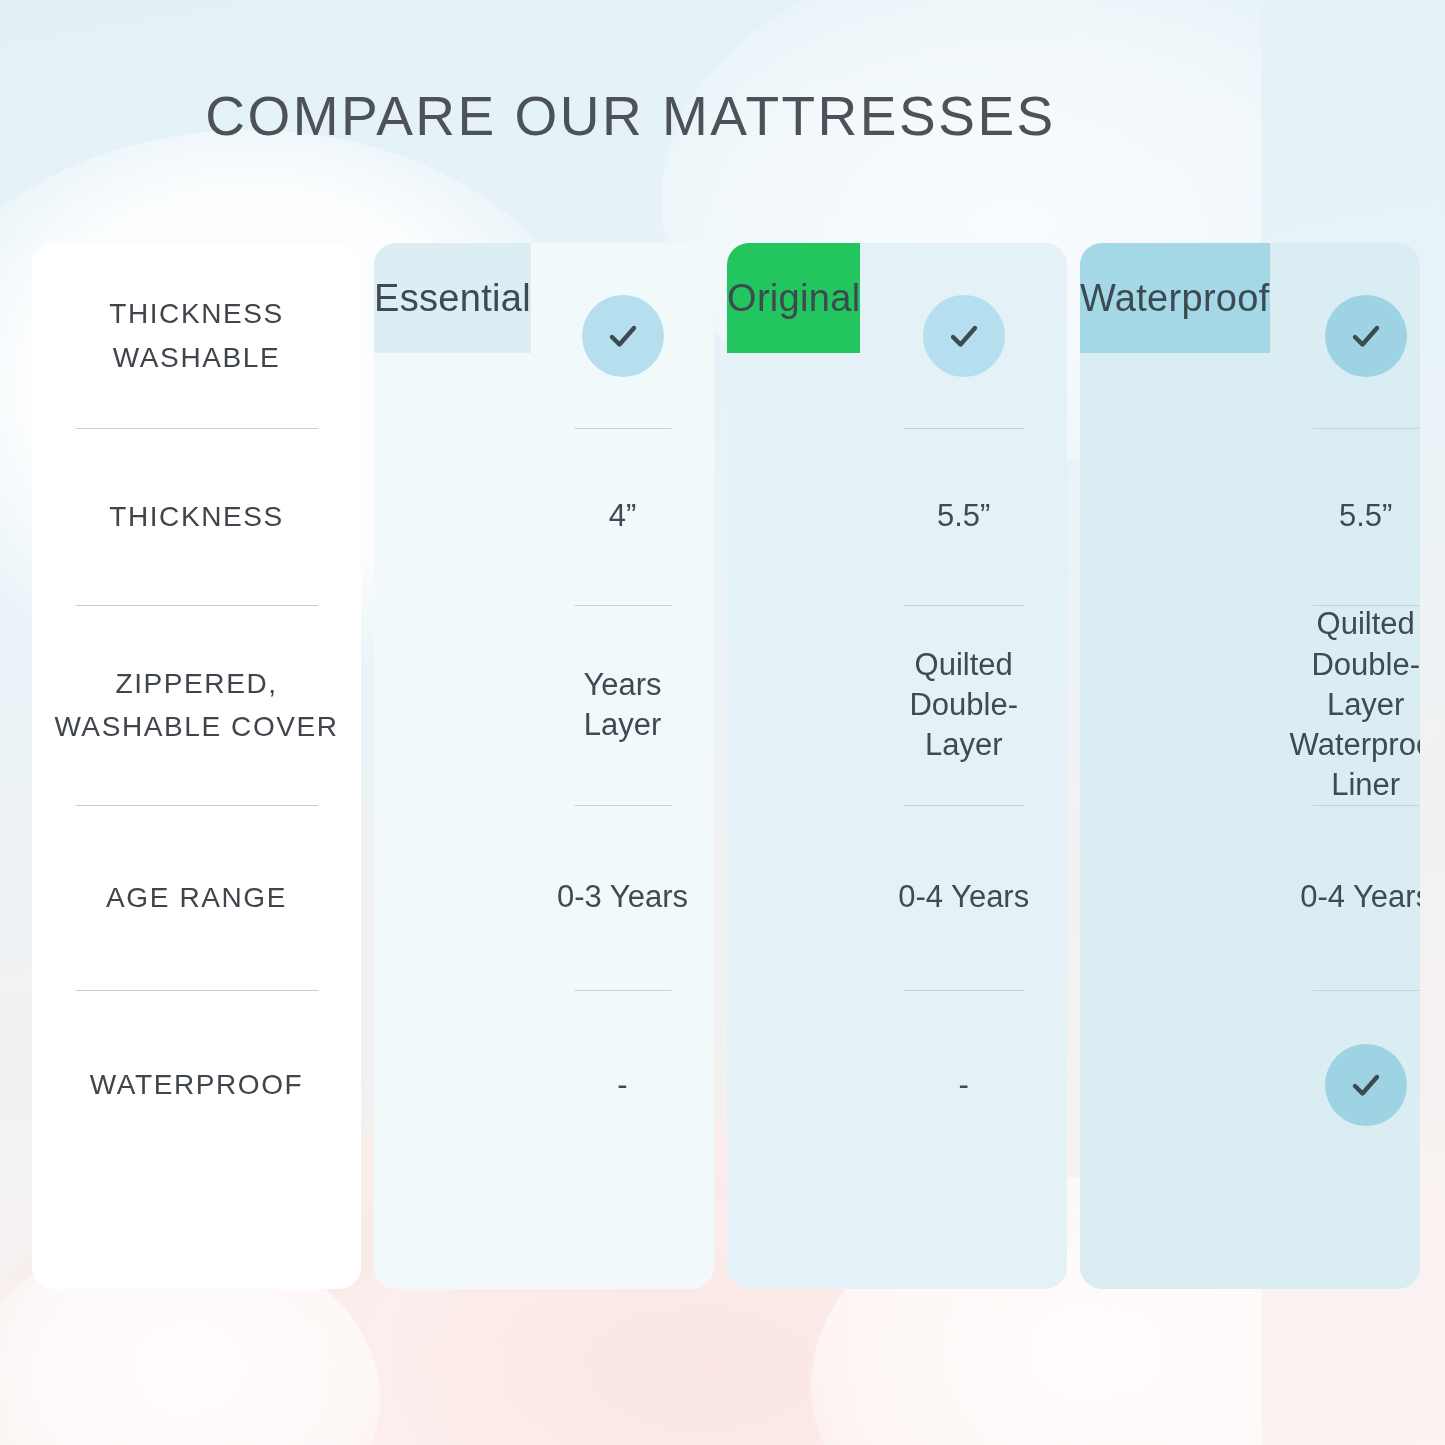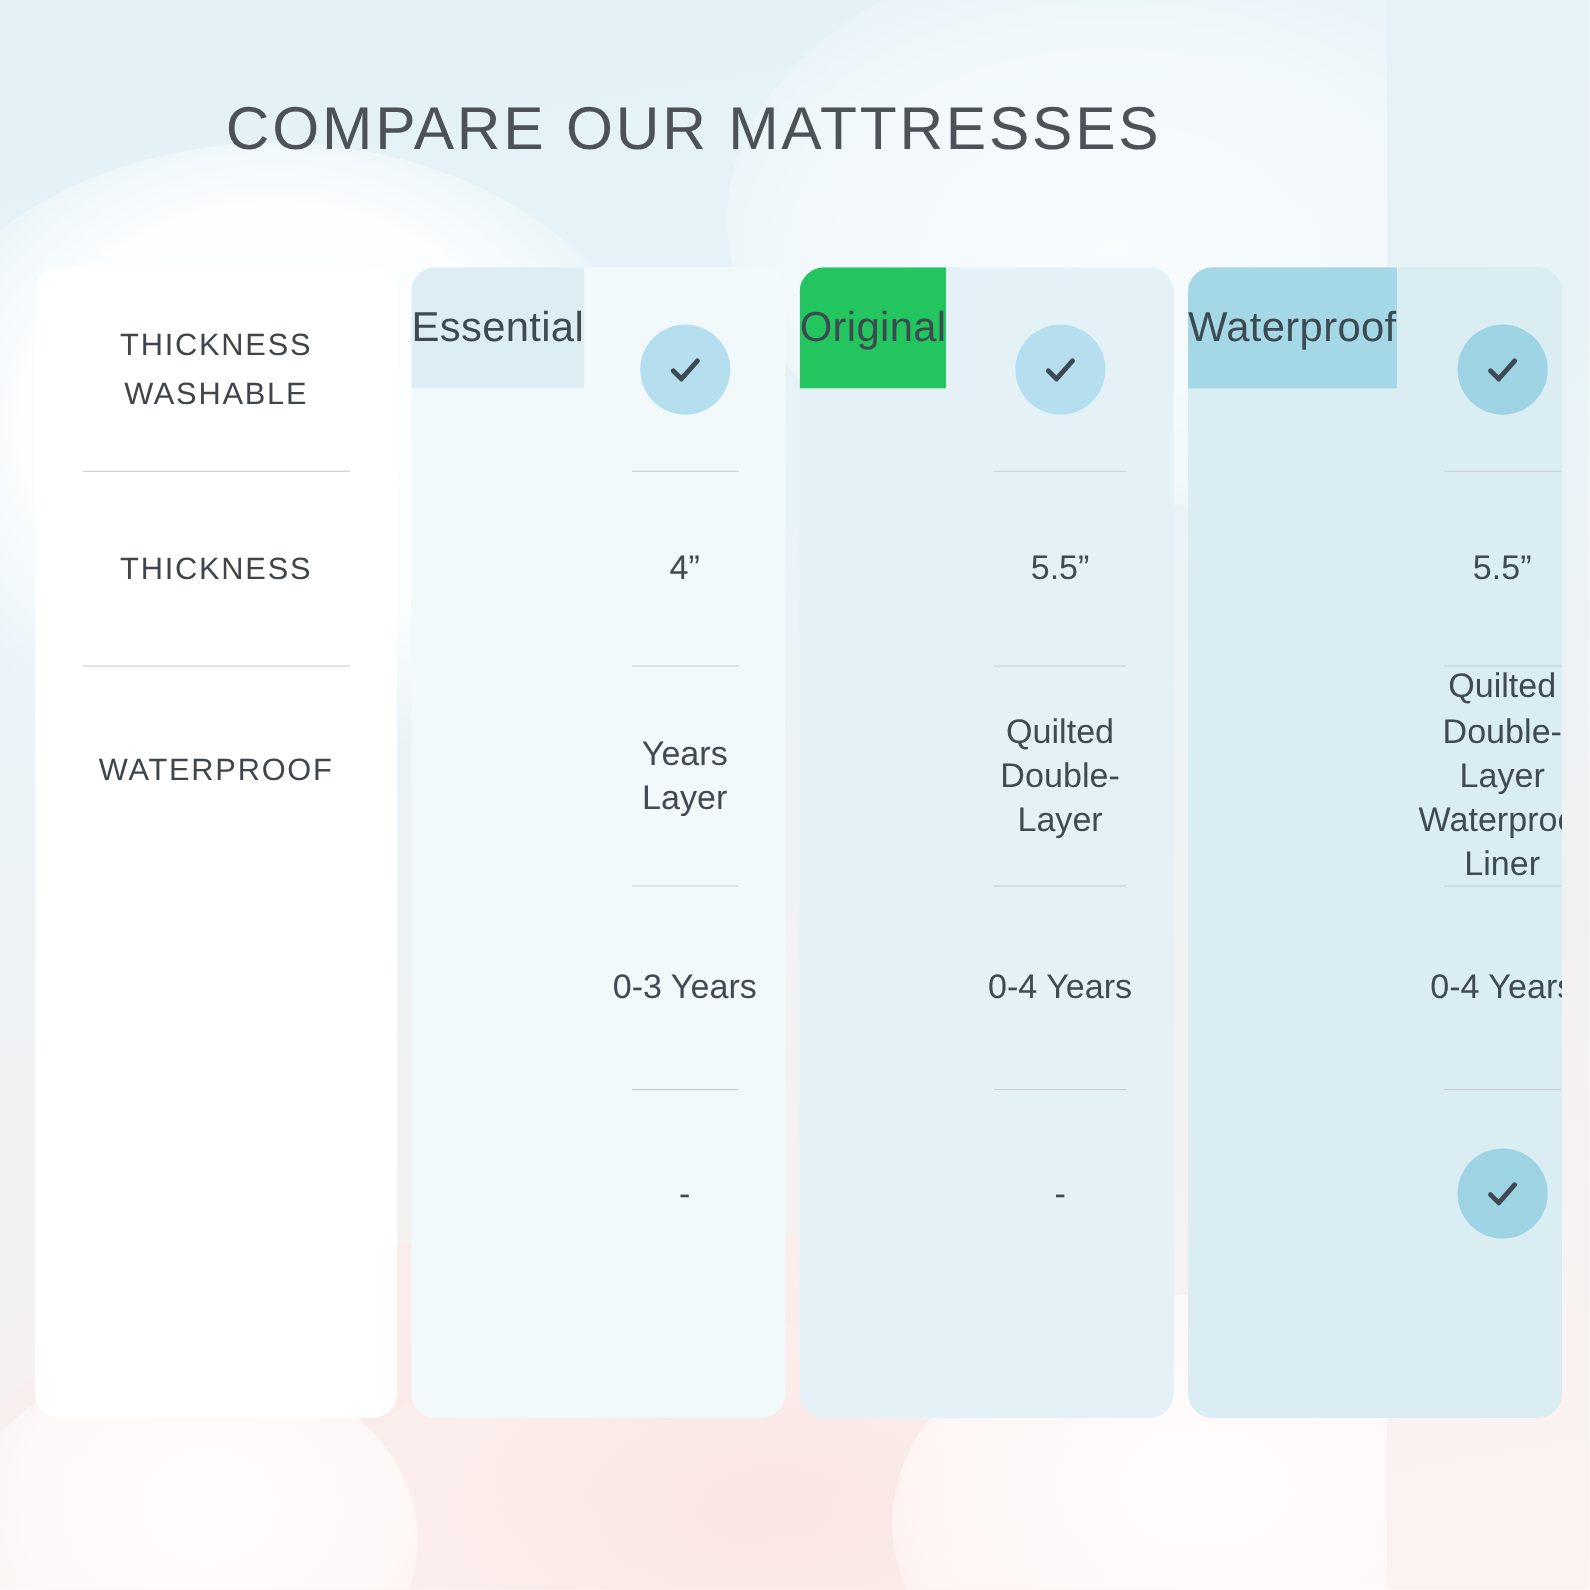--- a/index.html
+++ b/index.html
@@ -239,21 +239,32 @@
             <span>WASHABLE</span>
           </div>
         </div>
 
         <div class="cell r1">
           <div class="label-text">
             <span>THICKNESS</span>
           </div>
         </div>
 
-
+        <div class="cell r2">
+          <div class="label-text">
+            <span>ZIPPERED,</span><br>
+            <span>WASHABLE COVER</span>
+          </div>
+        </div>
+
+        <div class="cell r3">
+          <div class="label-text">
+            <span>AGE RANGE</span>
+          </div>
+        </div>
 
         <div class="cell r4">
           <div class="label-text">
             <span>WATERPROOF</span>
           </div>
         </div>
 
       </div>
     </div>
 

